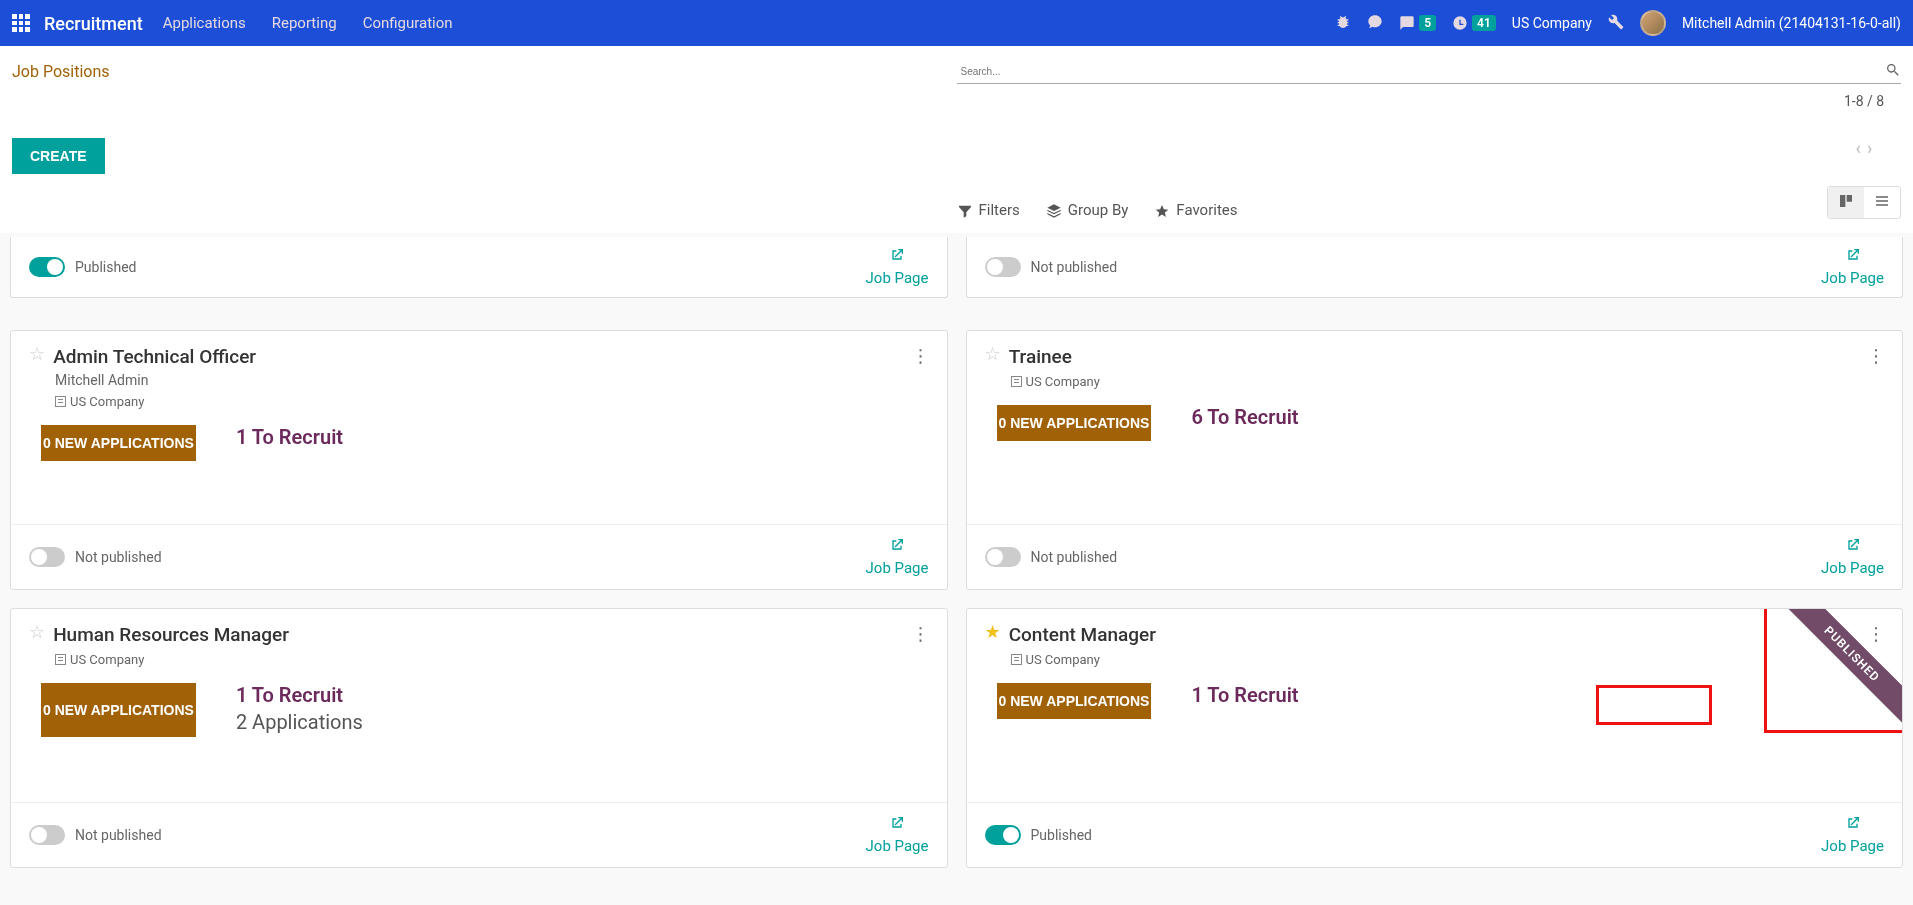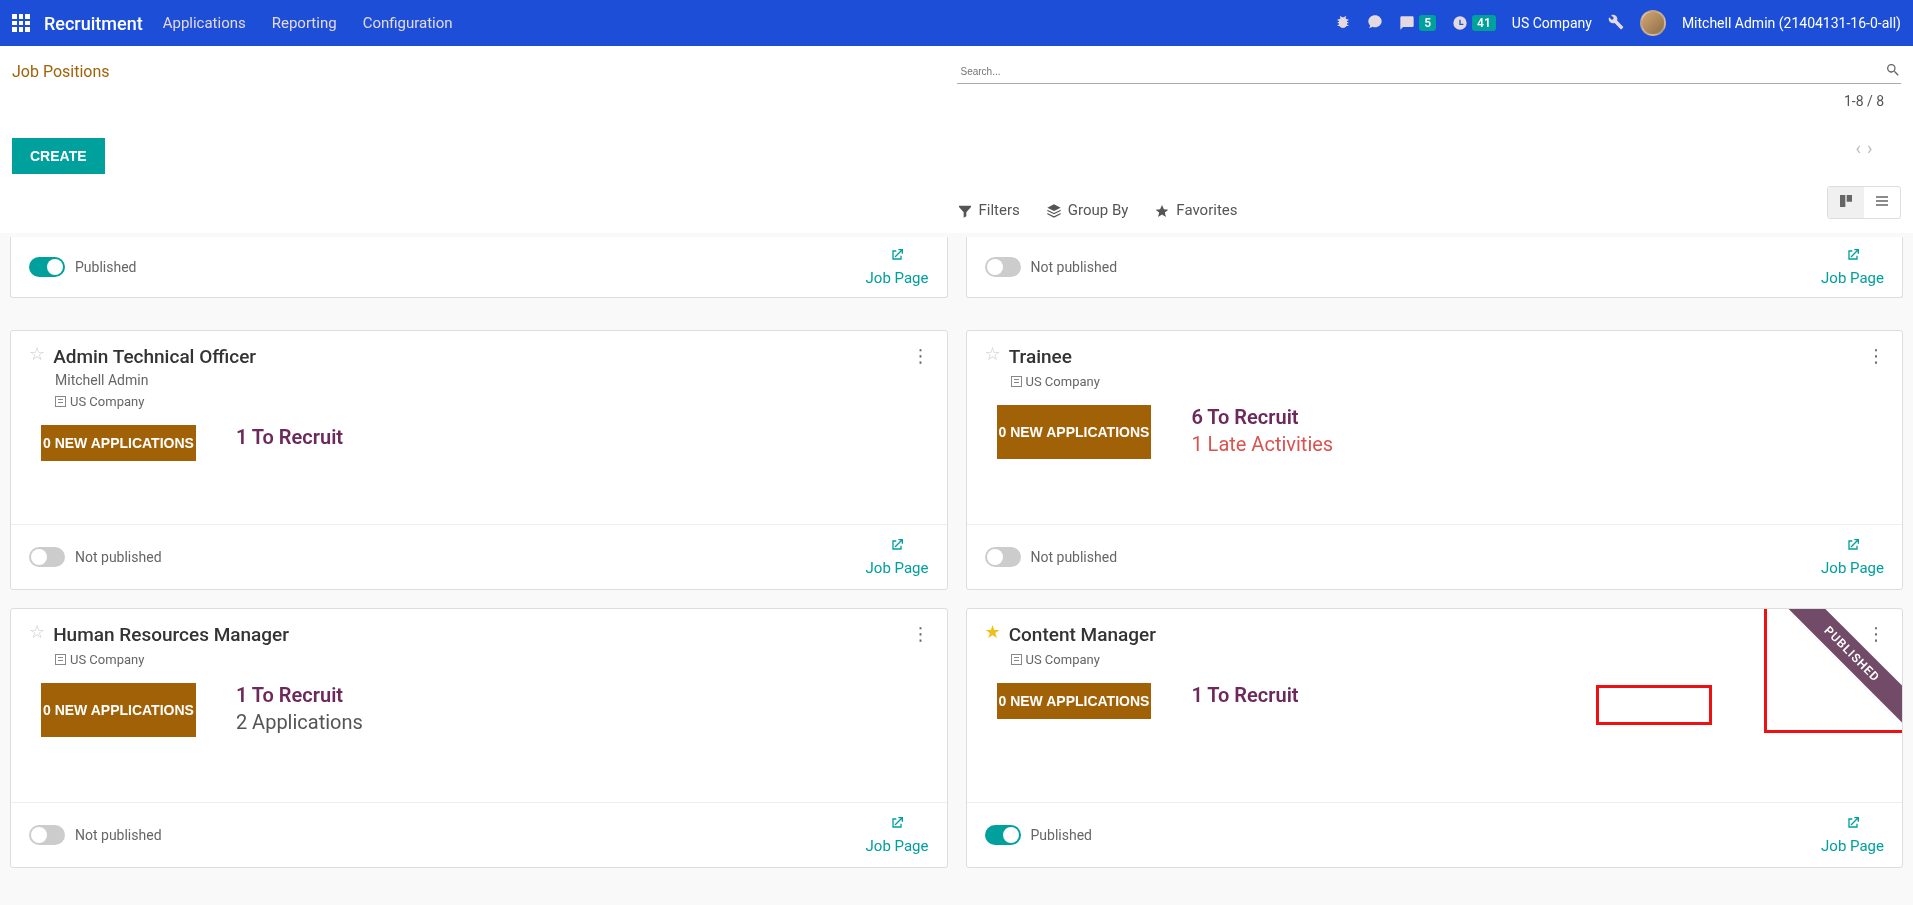--- a/index.html
+++ b/index.html
@@ -262,21 +262,20 @@
             <span class="kebab">⋮</span>
           </div>
           <div class="company-line">
             <span class="bldg-icon"></span>
             <span>US Company</span>
           </div>
           <div class="card-midrow">
             <button class="new-apps-btn">0 NEW APPLICATIONS</button>
             <div class="stats-col">
               <div class="stat">6 To Recruit</div>
-              <div class="stat late">1 Late Activities</div>
             </div>
           </div>
         </div>
         <div class="card-footer">
           <div class="toggle"></div>
           <span class="pub-label">Not published</span>
           <span class="job-page-link">
             <svg class="icon-svg" viewBox="0 0 24 24">
               <path d="M14 3h7v7h-2V6.4l-9.3 9.3-1.4-1.4L17.6 5H14V3zM5 5h6v2H7v10h10v-4h2v6H5V5z"></path>
             </svg>

